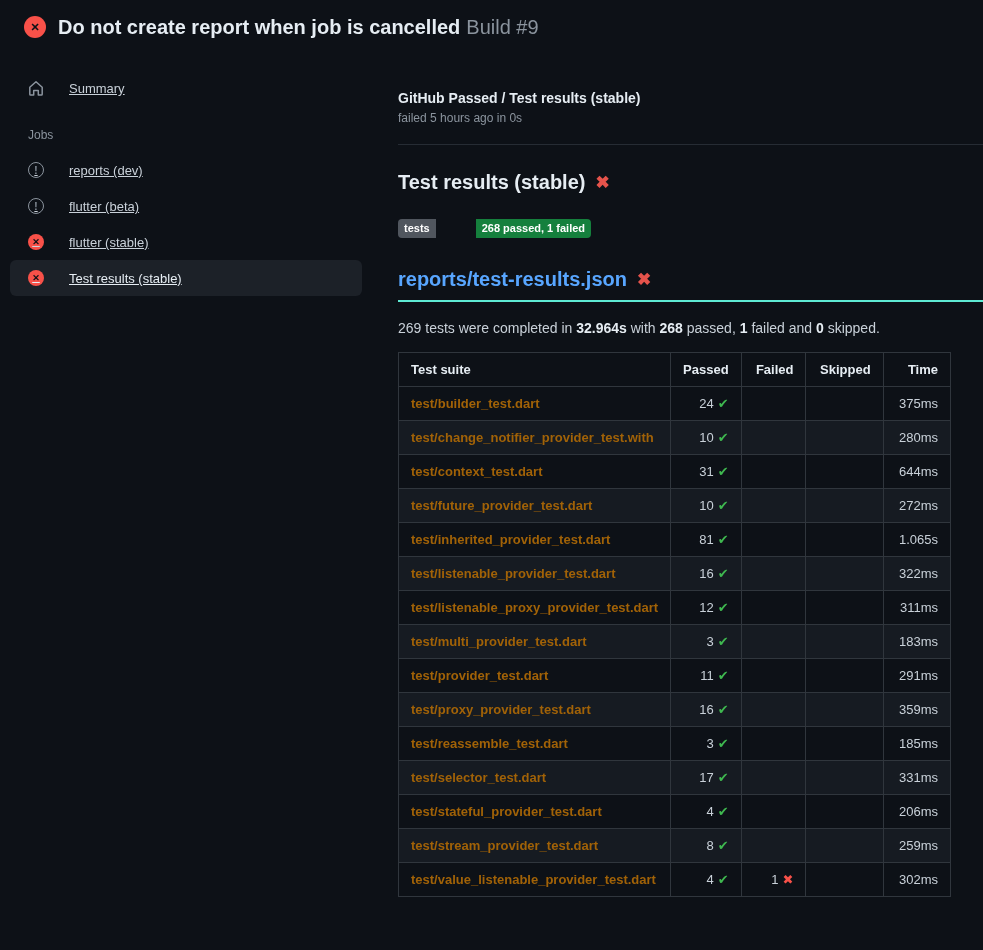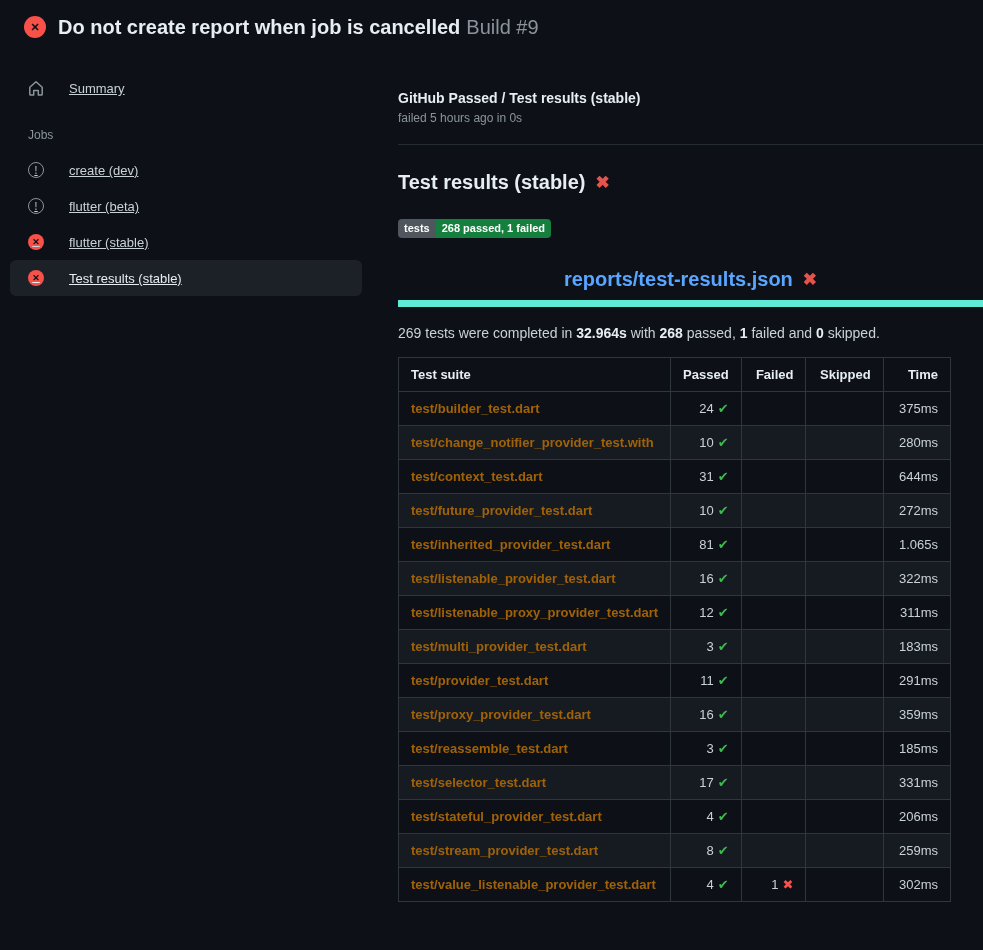--- a/index.html
+++ b/index.html
@@ -61,29 +61,29 @@
   .main-divider { border: none; border-top: 1px solid #262c34; margin: 0 0 26px 0; }
 
   .section-title {
     margin: 0 0 24px 0; font-size: 20px; font-weight: 700; color: #e6edf3;
     display: flex; align-items: center; gap: 10px;
   }
   .cross-mark { color: #e5534b; font-size: 17px; font-weight: 700; line-height: 1; }
 
   .badge {
     display: inline-flex; border-radius: 4px; overflow: hidden;
-    font-size: 11px; font-weight: 600; line-height: 1; margin-bottom: 30px;
+    font-size: 11px; font-weight: 600; line-height: 1; margin-bottom: 30px; gap: 40px;
   }
   .badge-label { background: #50565e; color: #ffffff; padding: 4px 6px; }
   .badge-value { background: #15803d; color: #ffffff; padding: 4px 6px; }
 
   .report-title {
     margin: 0 0 18px 0; font-size: 20px; font-weight: 700;
     display: flex; align-items: center; gap: 10px;
-    border-bottom: 7px solid #5eead4; padding-bottom: 9px; justify-content: center;
+    border-bottom: 2px solid #5eead4; padding-bottom: 9px;
   }
   .report-title a { color: #58a6ff; }
 
   .summary-line { font-size: 14px; color: #c9d1d9; margin: 0 0 16px 0; }
   .summary-line strong { color: #e6edf3; }
 
   
   table.results {
     border-collapse: collapse; width: 553px; font-size: 13px;
   }
@@ -120,21 +120,21 @@
           <svg viewBox="0 0 16 16" width="16" height="16" fill="none" stroke="#8b949e" stroke-width="1.5" stroke-linejoin="round">
             <path d="M1.8 7.3 8 1.8l6.2 5.5v6.9a.8.8 0 0 1-.8.8h-3.1v-4.5H5.7V15H2.6a.8.8 0 0 1-.8-.8z"></path>
           </svg>
         </span>
         <span>Summary</span>
       </div>
       <div class="jobs-heading">Jobs</div>
       <nav>
           <div class="side-item">
             <span class="status-icon cancelled">!</span>
-            <span>create (dev)</span>
+            <span>reports (dev)</span>
           </div>
           <div class="side-item">
             <span class="status-icon cancelled">!</span>
             <span>flutter (beta)</span>
           </div>
           <div class="side-item">
             <span class="status-icon failed">✕</span>
             <span>flutter (stable)</span>
           </div>
           <div class="side-item selected">

